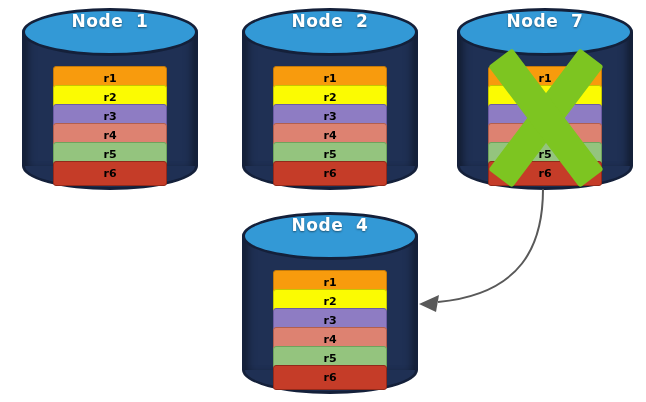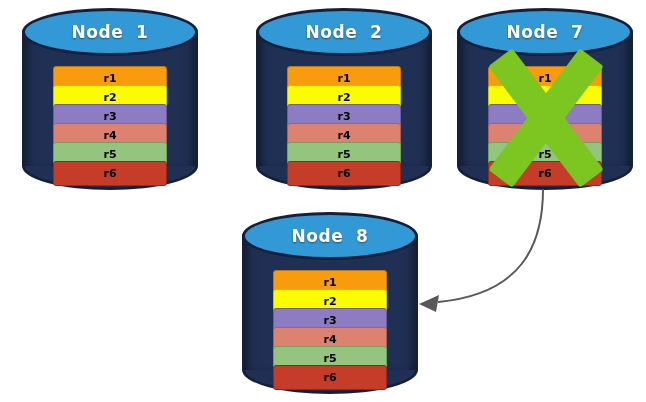--- a/index.html
+++ b/index.html
@@ -17,21 +17,21 @@
   .cyl-body{
     position:absolute;left:0;top:24px;width:176px;height:134px;
     background:#1F3054;border-left:3px solid #14203A;border-right:3px solid #14203A;
     box-sizing:border-box;
     box-shadow:inset 8px 0 10px -6px rgba(0,0,0,.5), inset -8px 0 10px -6px rgba(0,0,0,.5);
   }
   .cyl-top{
     position:absolute;left:0;top:0;width:176px;height:48px;
     background:#3399D6;border:3px solid #14203A;border-radius:50%;
     box-sizing:border-box;
-    display:flex;align-items:center;justify-content:center;
+    display:flex;justify-content:center;
   }
   .node-label{
     color:#fff;font-weight:bold;font-size:17px;white-space:pre;
     text-shadow:0 1px 2px rgba(0,0,0,.45);letter-spacing:.5px;
   }
   .bar{
     position:absolute;left:31px;width:114px;height:25px;
     border:1px solid rgba(0,0,0,.30);border-radius:3px;box-sizing:border-box;
     display:flex;align-items:center;justify-content:center;
   }
@@ -74,21 +74,21 @@
         <span>r4</span>
       </div>
     <div class="bar p5" style="background: rgb(148, 196, 126); border-color: rgb(111, 163, 92);">
         <span>r5</span>
       </div>
     <div class="bar p6" style="background: rgb(197, 60, 40); border-color: rgb(146, 41, 26);">
         <span>r6</span>
       </div>
   </div>
 
-  <div class="node" style="left:256px;top:8px">
+  <div class="node" style="left:242px;top:8px">
     <div class="cyl-bottom"></div>
     <div class="cyl-body"></div>
     <div class="cyl-top">
       <span class="node-label">Node  2</span>
     </div>
     <div class="bar p1" style="background: rgb(248, 155, 13); border-color: rgb(195, 121, 10);">
         <span>r1</span>
       </div>
     <div class="bar p2" style="background: rgb(251, 251, 2); border-color: rgb(198, 198, 0);">
         <span>r2</span>
@@ -130,21 +130,21 @@
       </div>
     <div class="bar p6" style="background: rgb(197, 60, 40); border-color: rgb(146, 41, 26);">
         <span>r6</span>
       </div>
   </div>
 
   <div class="node" style="left:242px;top:212px">
     <div class="cyl-bottom"></div>
     <div class="cyl-body"></div>
     <div class="cyl-top">
-      <span class="node-label">Node  8</span>
+      <span class="node-label">Node  4</span>
     </div>
     <div class="bar p1" style="background: rgb(248, 155, 13); border-color: rgb(195, 121, 10);">
         <span>r1</span>
       </div>
     <div class="bar p2" style="background: rgb(251, 251, 2); border-color: rgb(198, 198, 0);">
         <span>r2</span>
       </div>
     <div class="bar p3" style="background: rgb(142, 124, 195); border-color: rgb(108, 92, 163);">
         <span>r3</span>
       </div>

